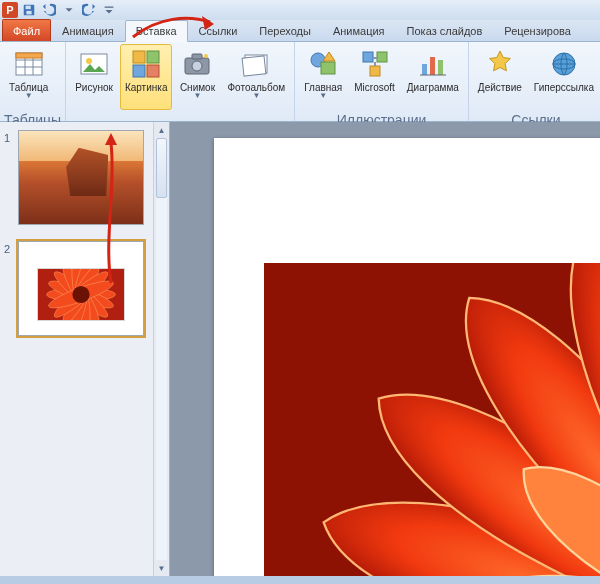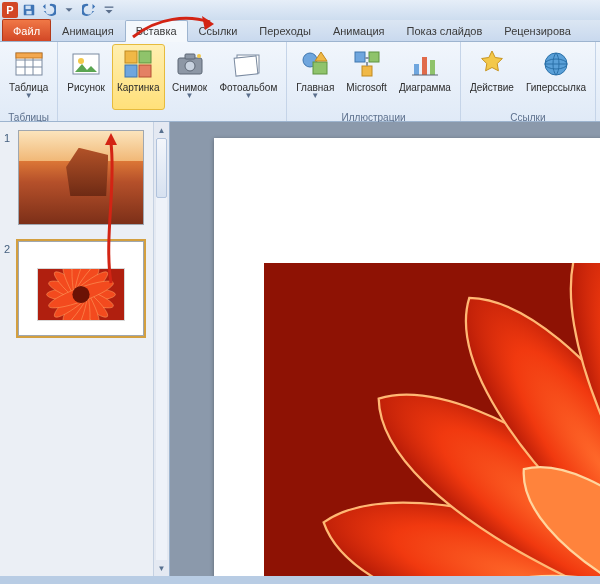--- a/index.html
+++ b/index.html
@@ -15,21 +15,21 @@
   
   .tabs { height: 22px; background: linear-gradient(#dbe6f3,#c9d9ee); display:flex; align-items:flex-end; border-bottom:1px solid #9db4cf; }
   .tab { height:22px; padding:0 10px; font-size:11px; color:#3b3b3b; display:flex; align-items:center; cursor:pointer; border:1px solid transparent; border-bottom:none; }
   .tab.file { background: linear-gradient(#f07846,#d24726); color:#fff; border:1px solid #b23a1a; border-bottom:none; border-radius:2px 2px 0 0; margin-left:2px; height:22px; }
   .tab.active { background:#f4f8fc; border:1px solid #9db4cf; border-bottom:1px solid #f4f8fc; border-radius:2px 2px 0 0; position:relative; top:1px; }
 
   
   .ribbon { height: 80px; background: linear-gradient(#f1f6fc,#e0eaf7); border-bottom:1px solid #9db4cf; display:flex; }
   .group { display:flex; flex-direction:column; border-right:1px solid #c5d4e8; padding:2px 4px 0 4px; }
   .group .buttons { display:flex; gap:2px; flex:1; align-items:flex-start; }
-  .group .label { text-align:center; font-size:10px; color:#5b6f8c; padding:2px 0; }
+  .group .label { text-align:center; font-size:14px; color:#5b6f8c; padding:2px 0; }
   .rbtn { display:flex; flex-direction:column; align-items:center; justify-content:flex-start; padding:3px 4px 0 4px; min-width:46px; height:66px; font-size:10px; color:#2b2b2b; cursor:pointer; border:1px solid transparent; border-radius:3px; text-align:center; }
   .rbtn.active { background: linear-gradient(#ffefb0, #ffe07a); border-color:#e6bb3d; }
   .rbtn .icon { width:32px; height:32px; margin-bottom:2px; display:flex; align-items:center; justify-content:center; }
   .rbtn .caret { font-size:8px; color:#5b6f8c; line-height:6px; }
   .rbtn .lbl { line-height:11px; white-space:pre; }
 
   
   .workspace { display:flex; height: calc(584px - 20px - 22px - 88px); }
   .thumbs-pane { width:170px; background:#ebeff5; border-right:1px solid #9db4cf; position:relative; }
   .thumbs-scroll { position:absolute; right:0; top:0; bottom:0; width:16px; background:#e4e9f2; border-left:1px solid #c5d1e2; }

